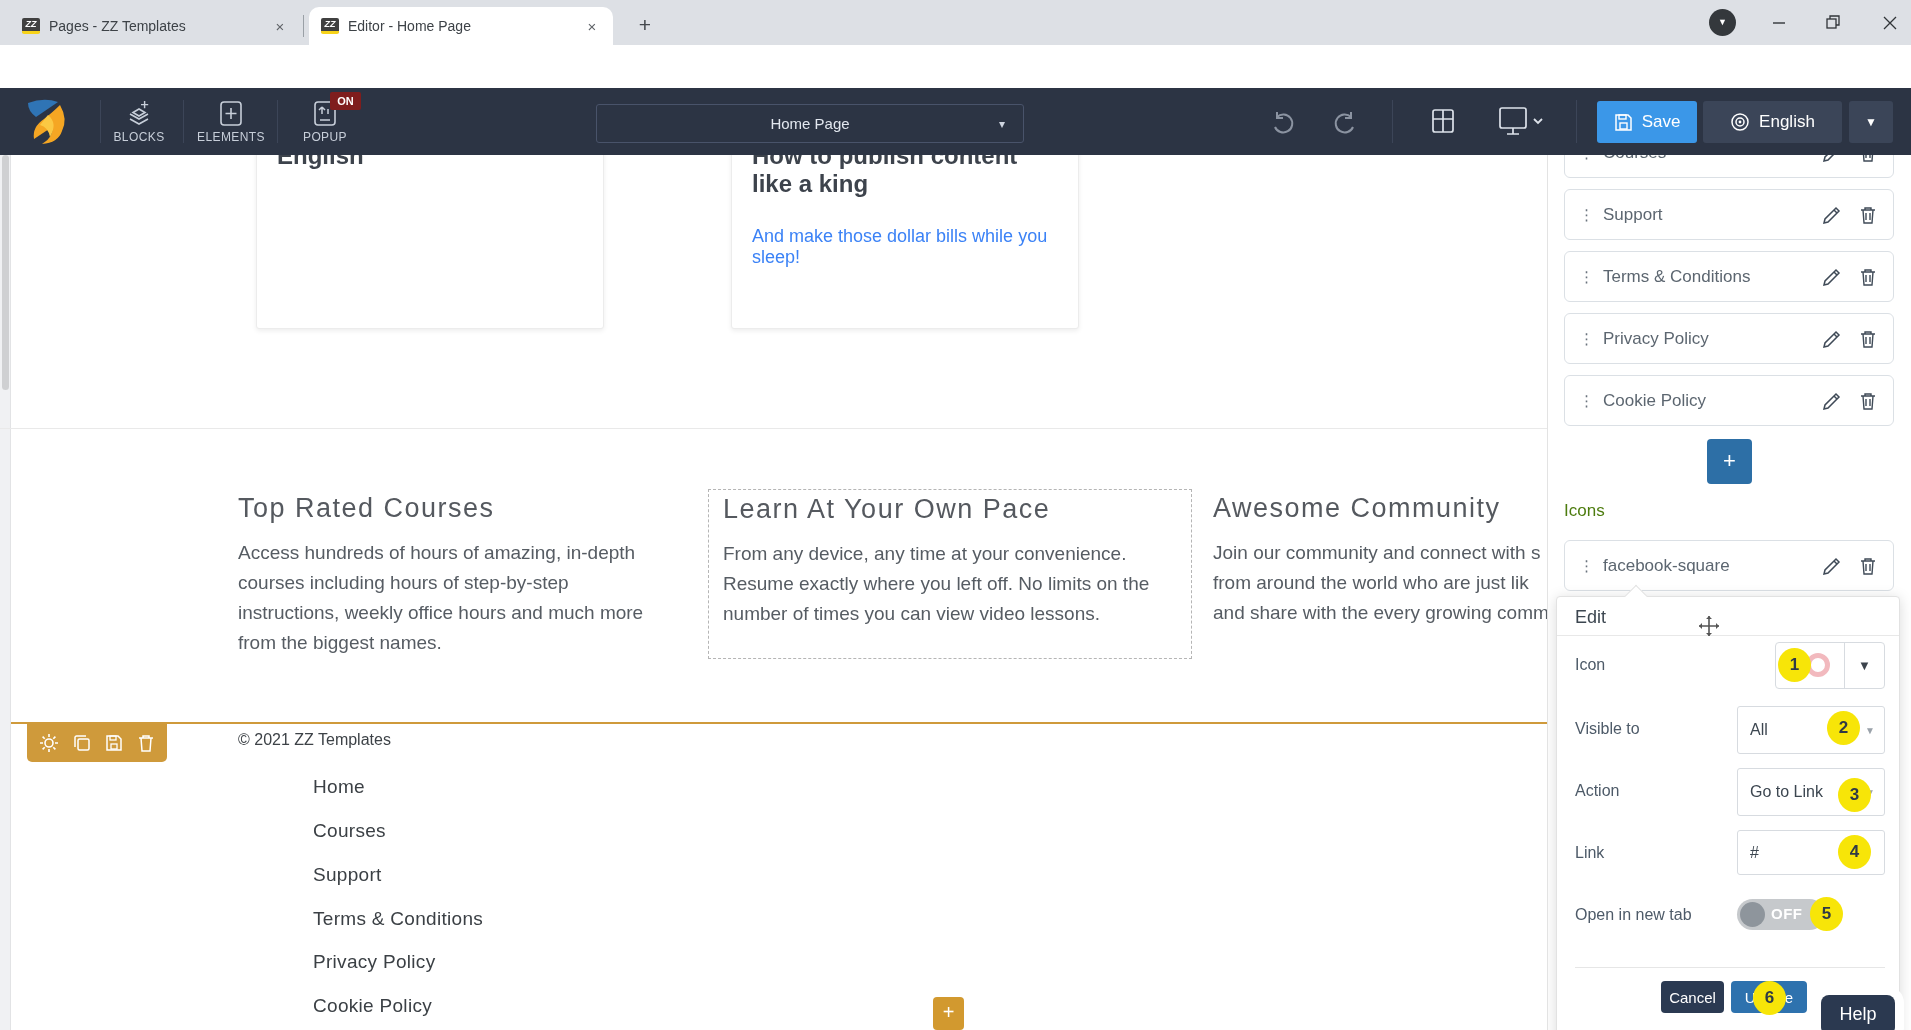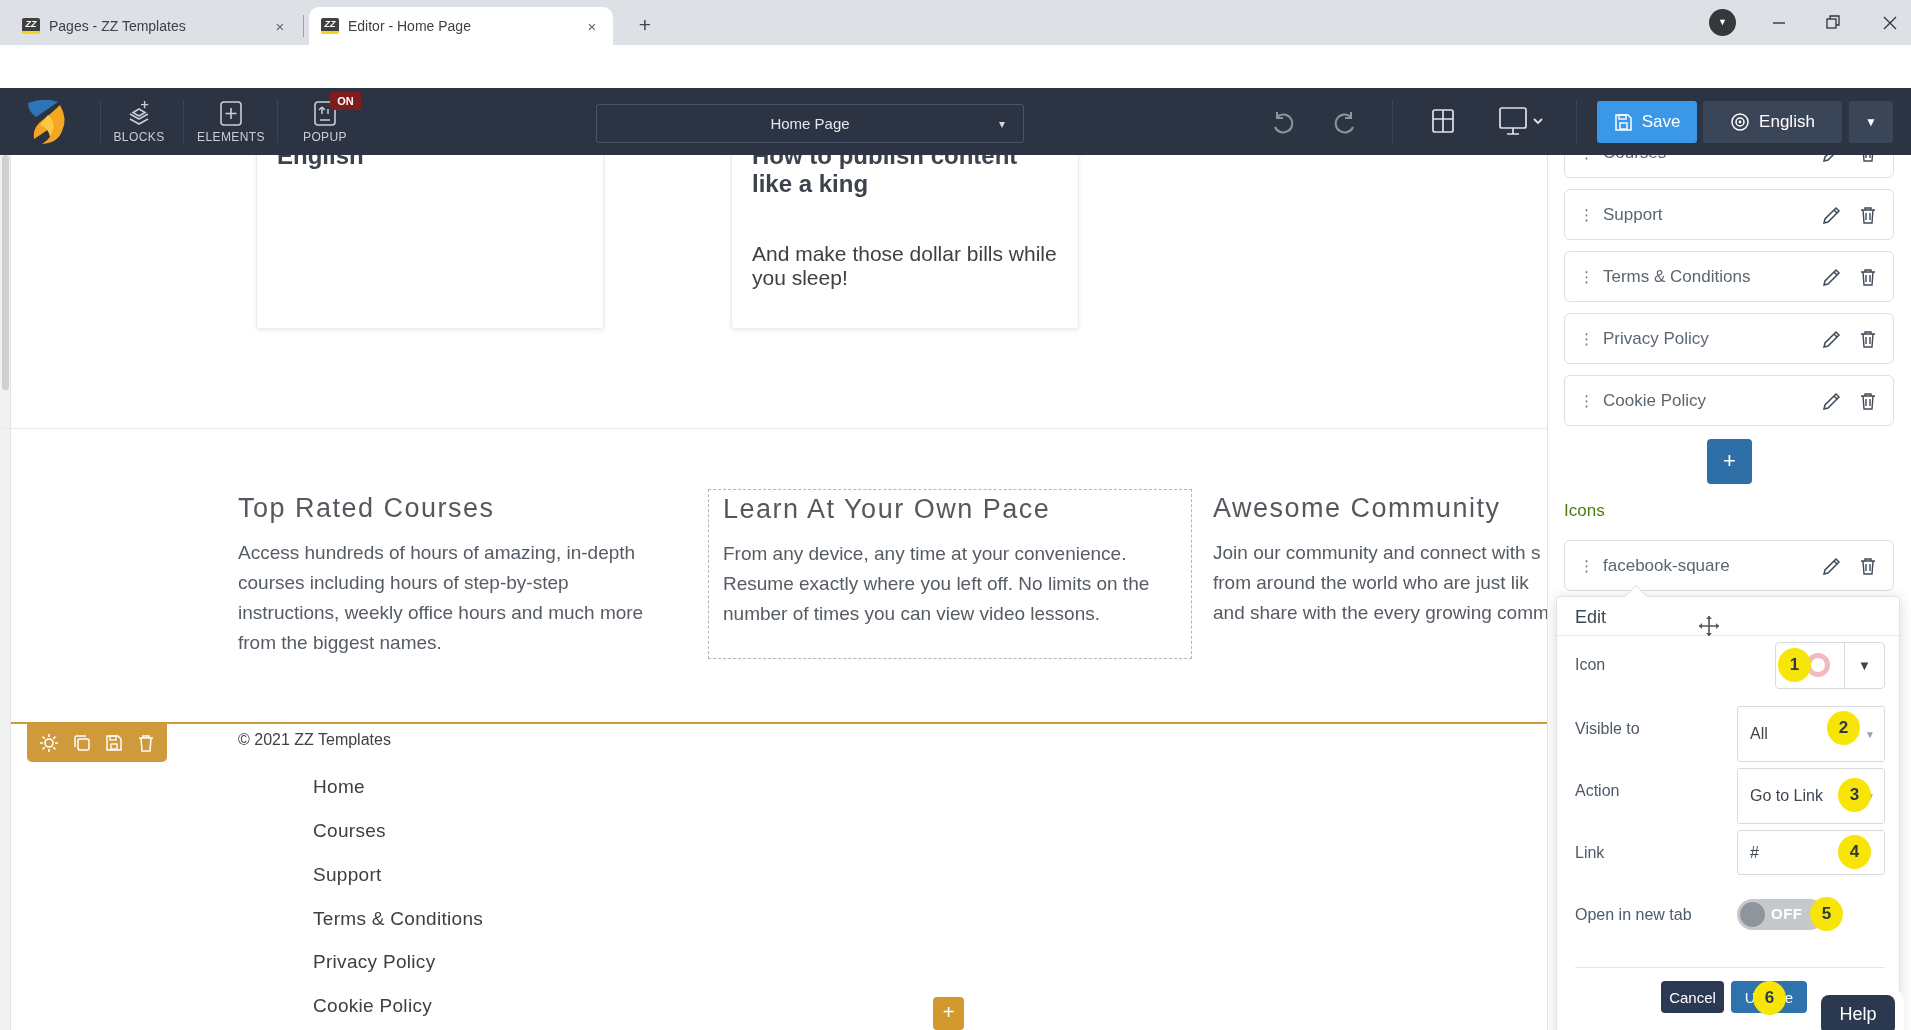--- a/index.html
+++ b/index.html
@@ -54,21 +54,21 @@
   #more-btn { left:1849px; width:44px; background:#3b4558; font-size:12px; }
 
   
   #canvas { left:0; top:155px; width:1548px; height:875px; background:#fff; overflow:hidden;
     border-right:1px solid #e3e3e3; }
   #vscroll { left:0; top:0; width:11px; height:875px; background:#f0f1f3; border-right:1px solid #e2e3e5; }
   #vscroll-thumb { left:2px; top:0; width:7px; height:235px; background:#cfd0d2; border-radius:4px; }
   .pcard { top:-42px; width:348px; height:216px; background:#fff; border:1px solid #ececec;
     border-radius:3px; box-shadow:0 2px 5px rgba(0,0,0,.07); padding:28px 20px; }
   .pcard h2 { font-size:24px; color:#3d434c; font-weight:bold; }
-  .pcard .pbody { margin-top:44px; font-size:21px; color:#404040; }
+  .pcard .pbody { margin-top:28px; font-size:18px; color:#3b82f6; }
   #divider1 { left:0; top:273px; width:1548px; height:1px; background:#e9e9e9; }
   .feat-title { font-size:27px; font-weight:400; letter-spacing:1.5px; color:#55595f; }
   .feat-body { margin-top:14px; font-size:19px; line-height:30px; color:#565c63; }
   #feat2-box { left:708px; top:334px; width:484px; height:170px; border:1px dashed #b5b5b5; padding:4px 14px; }
   .nowrap { white-space:nowrap; }
 
   
   #footer-border { left:11px; top:567px; width:1537px; height:2px; background:#cf9a3b; }
   #footer-tools { left:27px; top:569px; width:140px; height:38px; background:#cf9a3b;
     border-radius:0 0 5px 5px; display:flex; align-items:center; justify-content:space-around; padding:0 6px; }
@@ -90,21 +90,21 @@
 
   
   #edit-pop { left:8px; top:441px; width:344px; height:450px; background:#fff;
     border:1px solid #e2e2e2; border-radius:4px; box-shadow:0 2px 14px rgba(0,0,0,.15); }
   #pop-arrow { left:71px; top:-9px; width:16px; height:16px; background:#fff;
     border-left:1px solid #e2e2e2; border-top:1px solid #e2e2e2; transform:rotate(45deg); }
   #pop-head { left:0; top:0; width:342px; height:39px; border-bottom:1px solid #e8e8e8; }
   #pop-title { left:18px; top:10px; font-size:18px; color:#3c4650; }
   #move-ic { left:141px; top:18px; width:22px; height:22px; color:#555; }
   .fld-label { left:18px; font-size:16px; color:#4d5a68; }
-  .fld-box { left:180px; width:148px; height:56px; border:1px solid #d7dbe0; border-radius:3px;
+  .fld-box { left:180px; width:148px; height:48px; border:1px solid #d7dbe0; border-radius:3px;
     background:#fff; font-size:16px; color:#3c4650; display:flex; align-items:center; padding:16px 12px; }
   .fld-box .mini-caret { position:absolute; right:9px; color:#9aa2aa; font-size:10px; }
   #icon-ctl { left:218px; top:45px; width:110px; height:47px; border:1px solid #d7dbe0; border-radius:4px; display:flex; }
   #icon-prev { width:69px; border-right:1px solid #d7dbe0; position:relative; }
   #fb-blob { position:absolute; left:30px; top:10px; width:24px; height:24px; border:5px solid #f2b9be;
     border-radius:50%; }
   #icon-caret { flex:1; text-align:center; line-height:45px; color:#3c434c; font-size:13px; }
   #link-input { left:180px; top:233px; width:148px; height:45px; border:1px solid #d7dbe0; border-radius:3px;
     font-size:16px; color:#3c4650; padding:0 12px; font-family:"Liberation Sans",sans-serif; }
   #toggle { left:180px; top:302px; width:88px; height:31px; background:#c6c9cc; border-radius:16px; }

